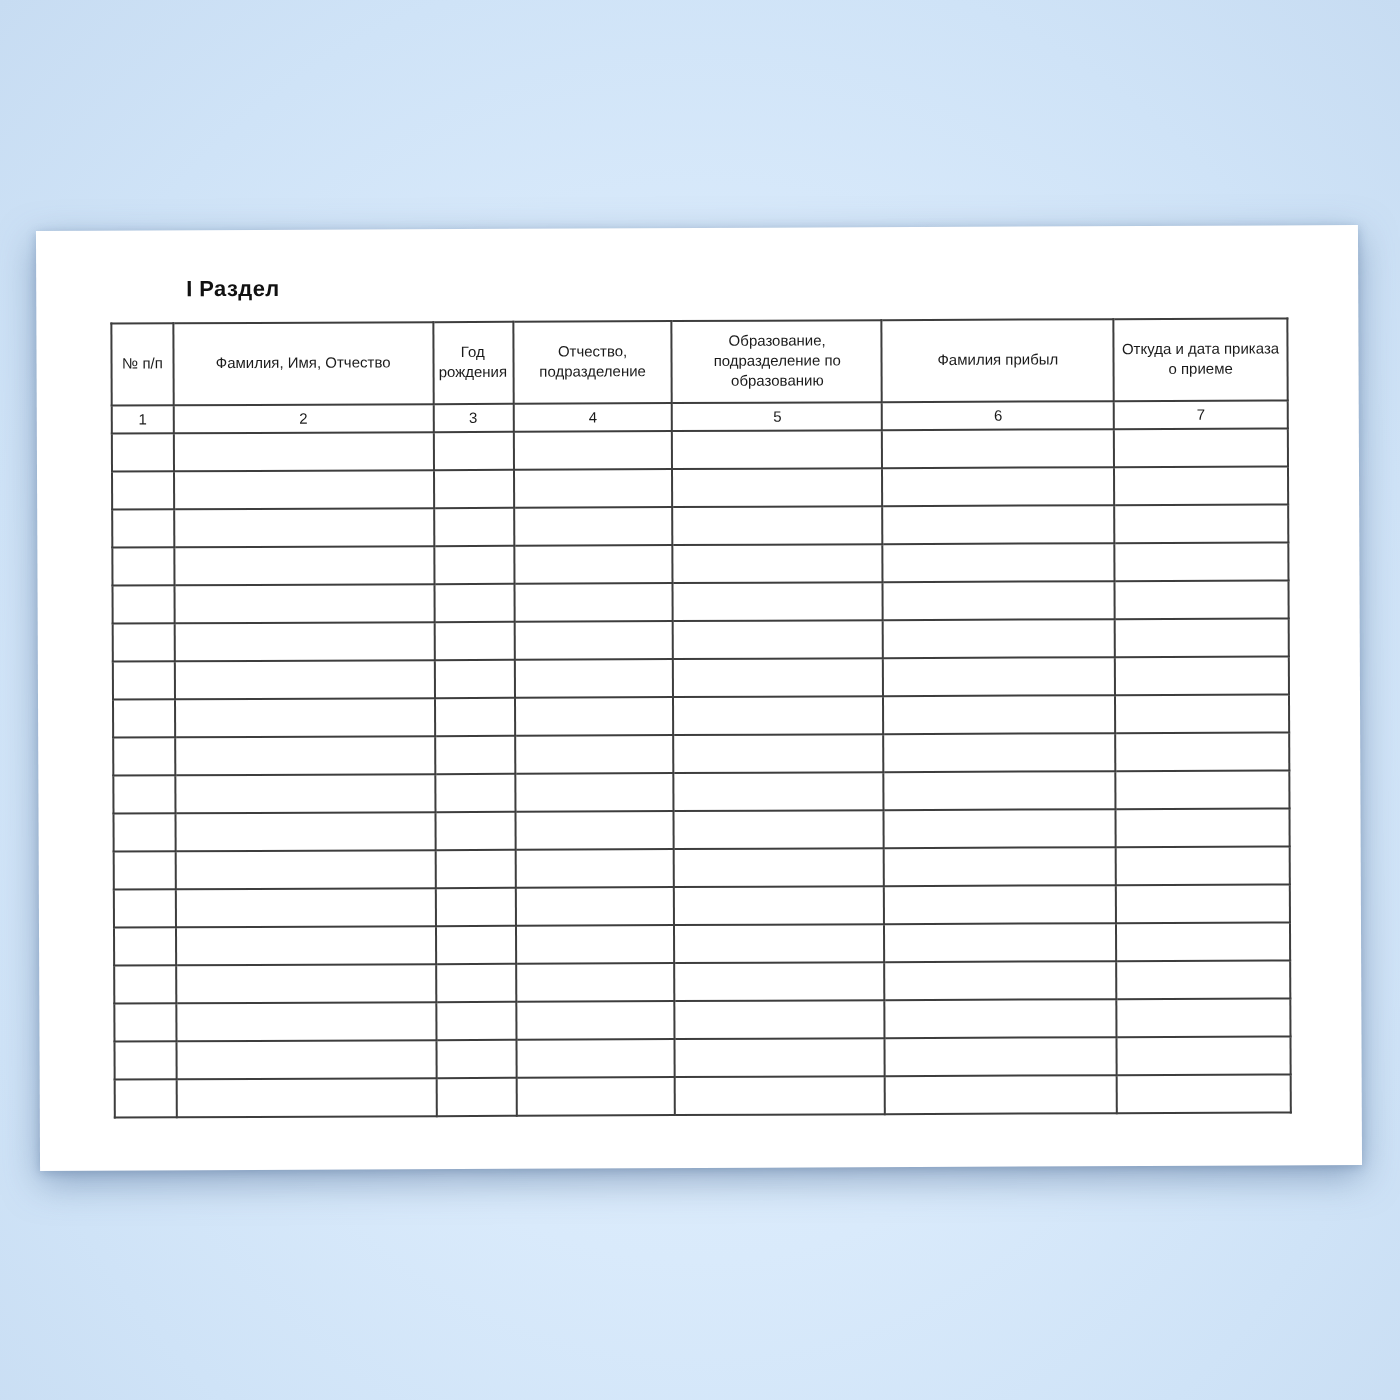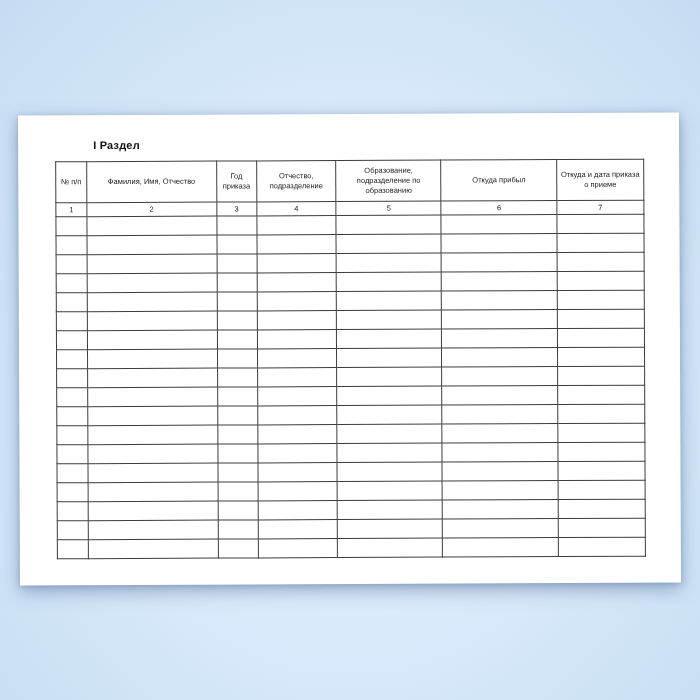--- a/index.html
+++ b/index.html
@@ -83,24 +83,24 @@
         <col style="width:6.79%">
         <col style="width:13.58%">
         <col style="width:17.83%">
         <col style="width:19.69%">
         <col style="width:14.78%">
       </colgroup>
       <thead>
         <tr class="header-row">
             <th>№ п/п</th>
             <th>Фамилия, Имя, Отчество</th>
-            <th>Год приказа</th>
+            <th>Год рождения</th>
             <th>Отчество, подразделение</th>
             <th>Образование, подразделение по образованию</th>
-            <th>Откуда прибыл</th>
+            <th>Фамилия прибыл</th>
             <th>Откуда и дата приказа о приеме</th>
           </tr>
       </thead>
       <tbody>
         <tr class="numbers-row">
             <td>1</td>
             <td>2</td>
             <td>3</td>
             <td>4</td>
             <td>5</td>

